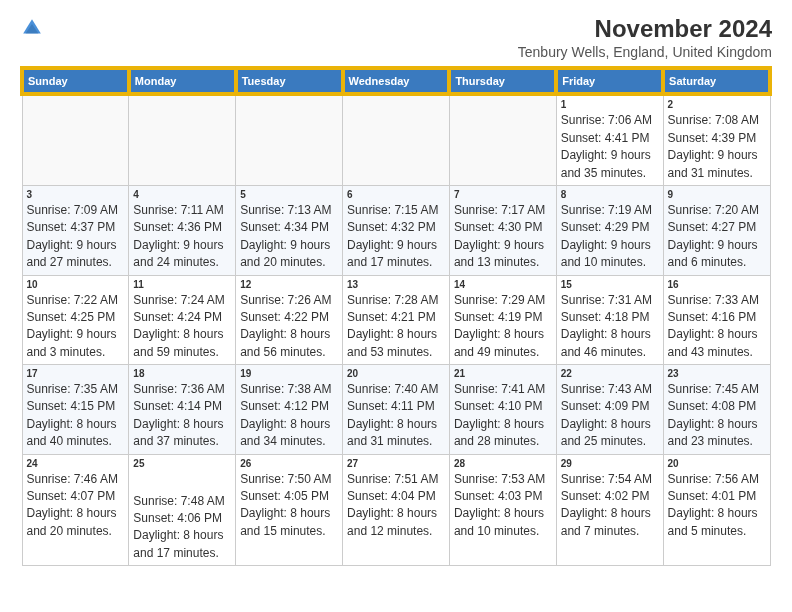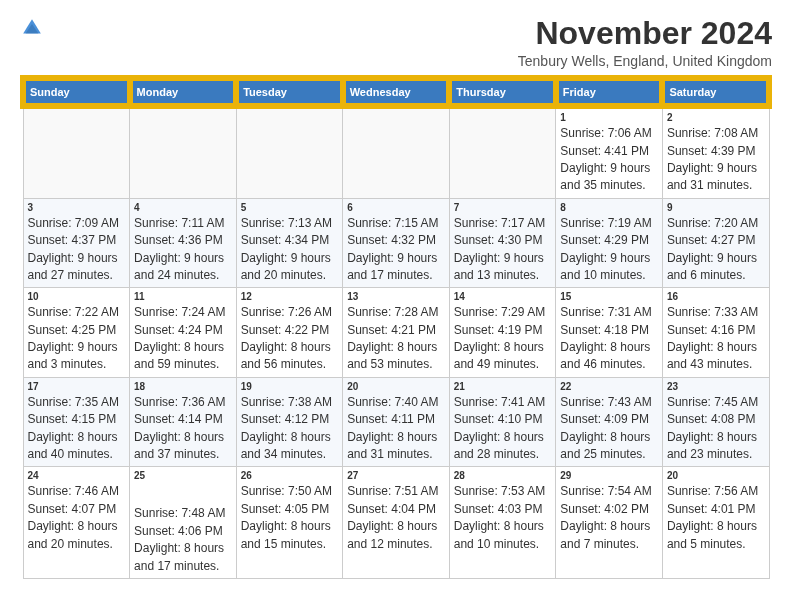--- a/index.html
+++ b/index.html
@@ -34,21 +34,21 @@
     .logo-general { color: #333; }
     .logo-blue { color: #4a90d9; }
     .logo-icon {
       width: 24px;
       height: 24px;
     }
     .title-block {
       text-align: right;
     }
     .month-title {
-      font-size: 32px;
+      font-size: 24px;
       font-weight: bold;
       color: #333;
       line-height: 1.1;
     }
     .subtitle {
       font-size: 14px;
       color: #555;
       margin-top: 2px;
     }
     .calendar {
@@ -56,21 +56,21 @@
       border-collapse: collapse;
       table-layout: fixed;
     }
     .calendar th {
       background-color: #3a7abf;
       color: #fff;
       font-size: 11px;
       font-weight: bold;
       padding: 5px 4px;
       text-align: left;
-      border: 6px solid #eab308;
+      border: 4px solid #eab308;
     }
     .calendar td {
       border: 1px solid #ccc;
       vertical-align: top;
       padding: 3px 4px;
       font-size: 8.5px;
       color: #333;
       height: 78px;
       background: #fff;
     }

